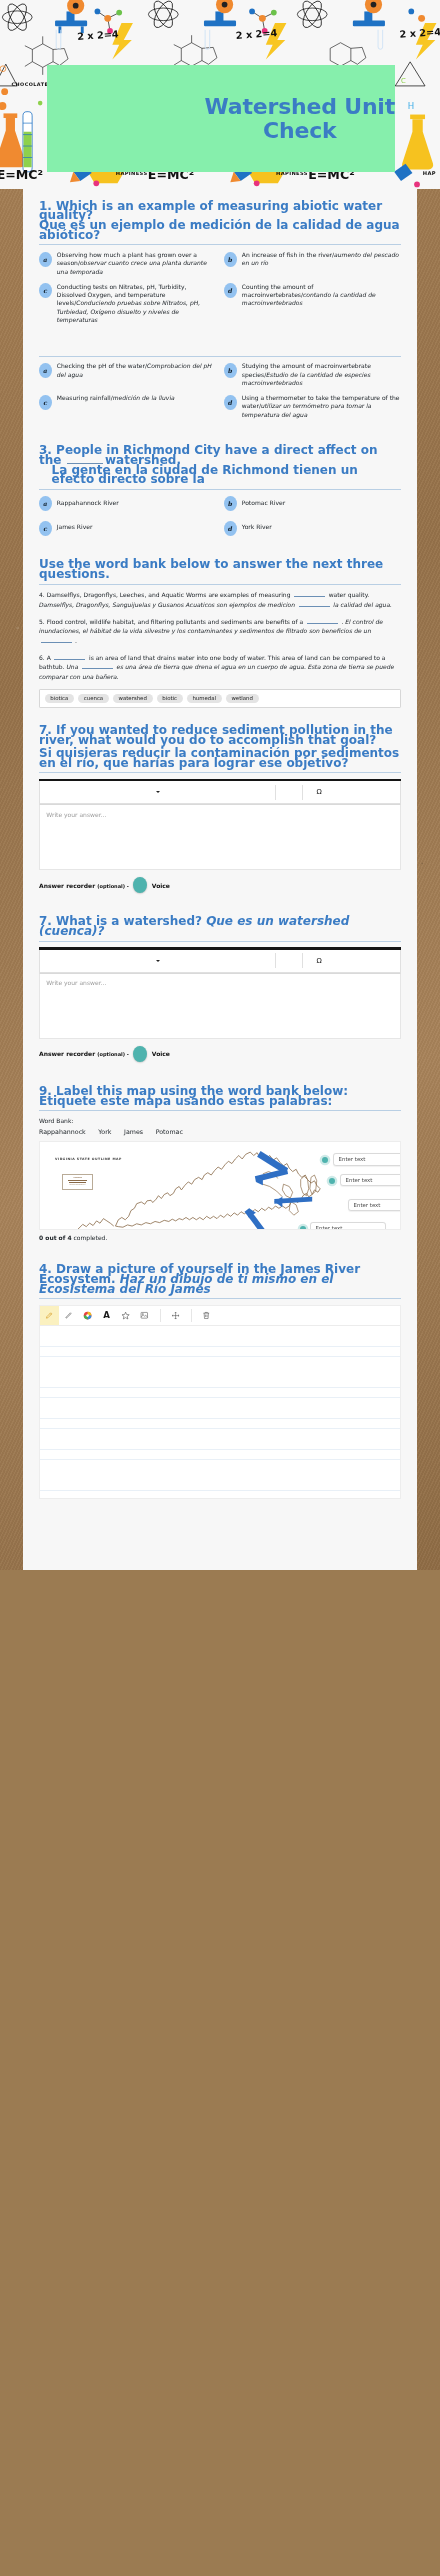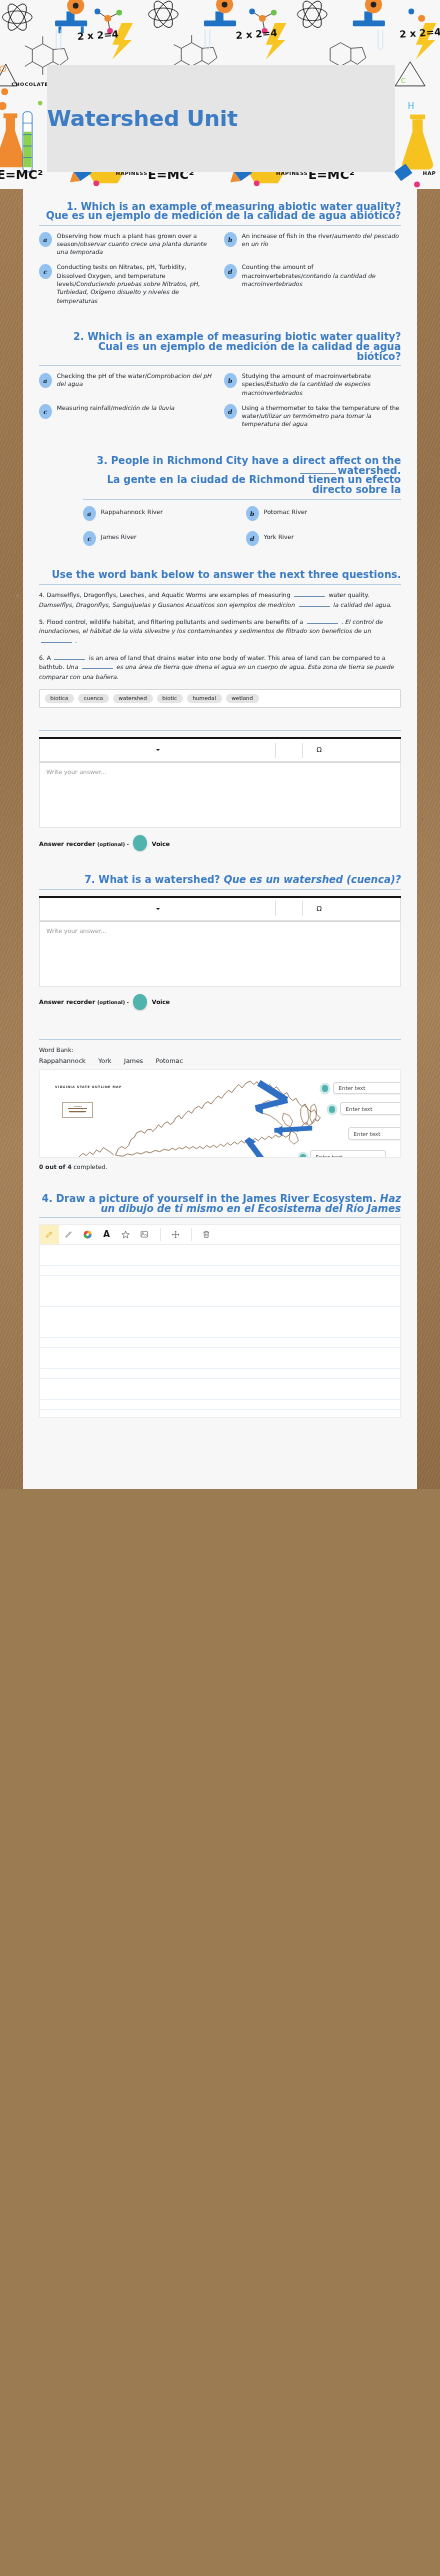--- a/index.html
+++ b/index.html
@@ -35,23 +35,23 @@
     background:#fbfbfb;
   }
   .sci-pattern {
     position:absolute; inset:0;
     background:#f7f7f7;
   }
   .banner-card {
     position:absolute;
     left:47px; top:65px;
     width:348px; height:107px;
-    background:#e5e5e5;
+    background:#86efac;
     display:flex; flex-direction:column;
-    align-items:flex-start; justify-content:center;
+    align-items:flex-end; justify-content:center;
     z-index:5;
   }
   .banner-title {
     color:#3b7cc4;
     font-weight:bold;
     font-size:22px;
     line-height:23.5px;
     text-align:center;
     letter-spacing:-0.2px;
     font-family:"DejaVu Sans", sans-serif;
@@ -63,24 +63,23 @@
     margin:0 23px;
     background:#f7f7f7;
     padding:0 16px;
   }
 
   
   .q-block { padding-top:12.6px; padding-bottom:2.3px; }
   .q-head {
     color:#3b7cc4;
     font-weight:bold;
-    font-size:10px;
+    font-size:12px;
     line-height:9.7px;
     font-family:"DejaVu Sans", sans-serif;
-    text-align:right;
   }
   .q-head .sp { display:block; }
   .q-head .sp-inline { font-style:italic; }
   .q-rule { border-bottom:0.6px solid #b9cfe4; margin:4px 0 5.7px; }
 
   
   .opts { display:grid; grid-template-columns:1fr 1fr; column-gap:8px; row-gap:6.9px; padding-bottom:8px;}
   .opt { display:flex; gap:5.2px; align-items:flex-start; }
   .bullet {
     flex:0 0 auto;
@@ -395,20 +394,21 @@
           <text x="365" y="270" font-size="13" fill="#45b0e8" font-family="DejaVu Sans, sans-serif">y</text>
           <text x="645" y="270" font-size="13" fill="#45b0e8" font-family="DejaVu Sans, sans-serif">y</text>
           <text x="712" y="190" font-size="15" fill="#45b0e8" font-family="DejaVu Sans, sans-serif">H</text>
           <text x="700" y="145" font-size="12" fill="#8ed14c" font-family="DejaVu Sans, sans-serif">C</text>
         </g>
       </svg>
     </div>
     <div class="banner-card">
       <div class="banner-title">
         <div>Watershed Unit</div>
+        <div>Check</div>
       </div>
     </div>
   </div>
 
   <div class="sheet">
 
     <div class="q-block">
       <div class="q-head">
         <span>1. Which is an example of measuring abiotic water quality?</span>
         <span class="sp">Que es un ejemplo de medición de la calidad de agua abiótico?</span>
@@ -436,24 +436,20 @@
         <div class="opt">
           <div class="bullet">d</div>
           <div class="opt-text">
             <span>Counting the amount of macroinvertebrates/</span><i>contando la cantidad de macroinvertebrados</i>
           </div>
         </div>
       </div>
     </div>
 
     <div class="q-block" style="padding-top:17px;">
-      <div class="q-head">
-        <span>2.   Which is an example of measuring biotic water quality?</span>
-        <span class="sp" style="padding-left:13.8px">Cual es un ejemplo de medición de la calidad de agua biótico?</span>
-      </div>
       <div class="q-rule"></div>
       <div class="opts">
         <div class="opt">
           <div class="bullet">a</div>
           <div class="opt-text">
             <span>Checking the pH of the water/</span><i>Comprobacion del pH del agua</i>
           </div>
         </div>
         <div class="opt">
           <div class="bullet">b</div>
@@ -469,21 +465,21 @@
         </div>
         <div class="opt">
           <div class="bullet">d</div>
           <div class="opt-text">
             <span>Using a thermometer to take the temperature of the water/</span><i>utilizar un termómetro para tomar la temperatura del agua</i>
           </div>
         </div>
       </div>
     </div>
 
-    <div class="q-block" style="padding-top:17px;margin-left:44px;">
+    <div class="q-block" style="padding-top:17px;">
       <div class="q-head">
         <span>3.   People in Richmond City have a direct affect on the</span>
         <span class="blank wide"></span><span>watershed.</span>
         <span class="sp" style="padding-left:12.6px">La gente en la ciudad de Richmond tienen un efecto directo sobre la</span>
       </div>
       <div class="q-rule"></div>
       <div class="opts" style="row-gap:9.2px;">
         <div class="opt">
           <div class="bullet">a</div>
           <div class="opt-text" style="padding-top:2.9px">Rappahannock River</div>
@@ -538,20 +534,24 @@
         <span class="chip">biotica</span>
         <span class="chip">cuenca</span>
         <span class="chip">watershed</span>
         <span class="chip">biotic</span>
         <span class="chip">humedal</span>
         <span class="chip">wetland</span>
       </div>
     </div>
 
     <div class="q-block" style="padding-top:3.4px;">
+      <div class="q-head">
+        <span>7. If you wanted to reduce sediment pollution in the river, what would you do to accomplish that goal?</span>
+        <span class="sp" style="display:block;margin-top:3.4px;">Si quisieras reducir la contaminación por sedimentos en el río, que harías para lograr ese objetivo?</span>
+      </div>
       <div class="q-rule"></div>
 
       <div class="editor">
         <div class="editor-top"></div>
         <div class="editor-toolbar">
           <div class="tb-cell tb-dropdown">
             <span class="caret"></span>
           </div>
           <div class="tb-div"></div>
           <div class="tb-cell" style="flex:0 0 26px"></div>
@@ -602,20 +602,24 @@
         <span class="voice-label">
           <span>Answer recorder</span>
           <span class="opt-word">(optional) -</span>
         </span>
         <span class="voice-btn"></span>
         <span class="voice-text">Voice</span>
       </div>
     </div>
 
     <div class="q-block" style="padding-top:20.6px;">
+      <div class="q-head">
+        <span>9. Label this map using the word bank below:</span>
+        <span class="sp">Etiquete este mapa usando estas palabras:</span>
+      </div>
       <div class="q-rule"></div>
 
       <div class="wb-label">Word Bank:</div>
       <div class="wb-words">
         <span>Rappahannock</span>
         <span>York</span>
         <span>James</span>
         <span>Potomac</span>
       </div>
 

